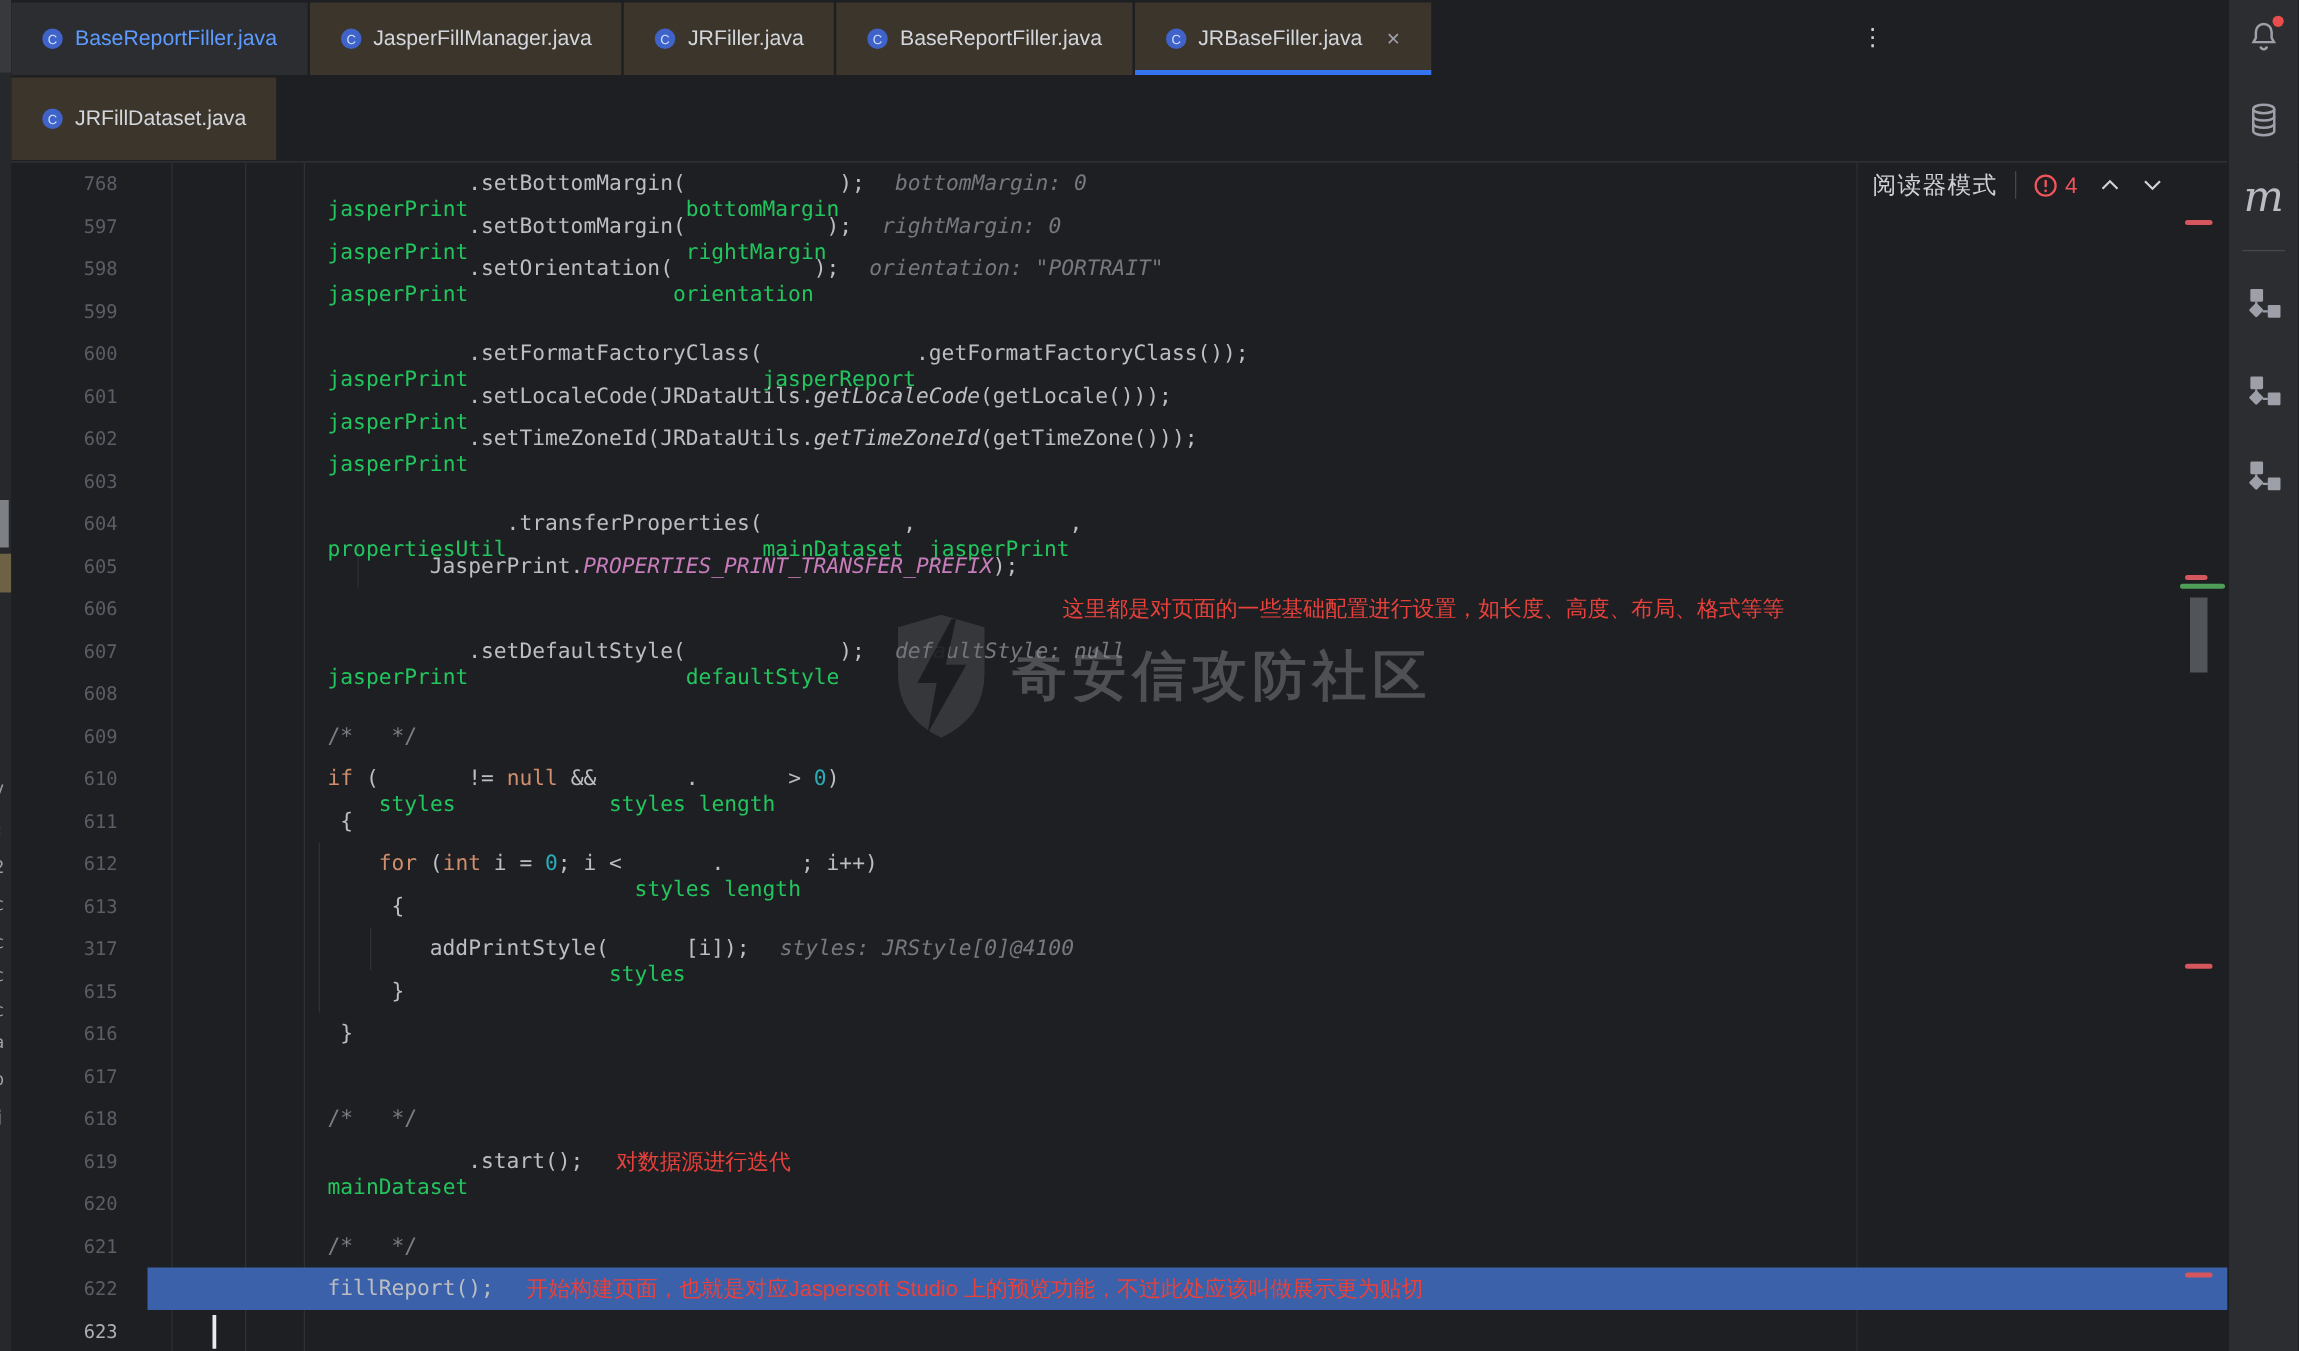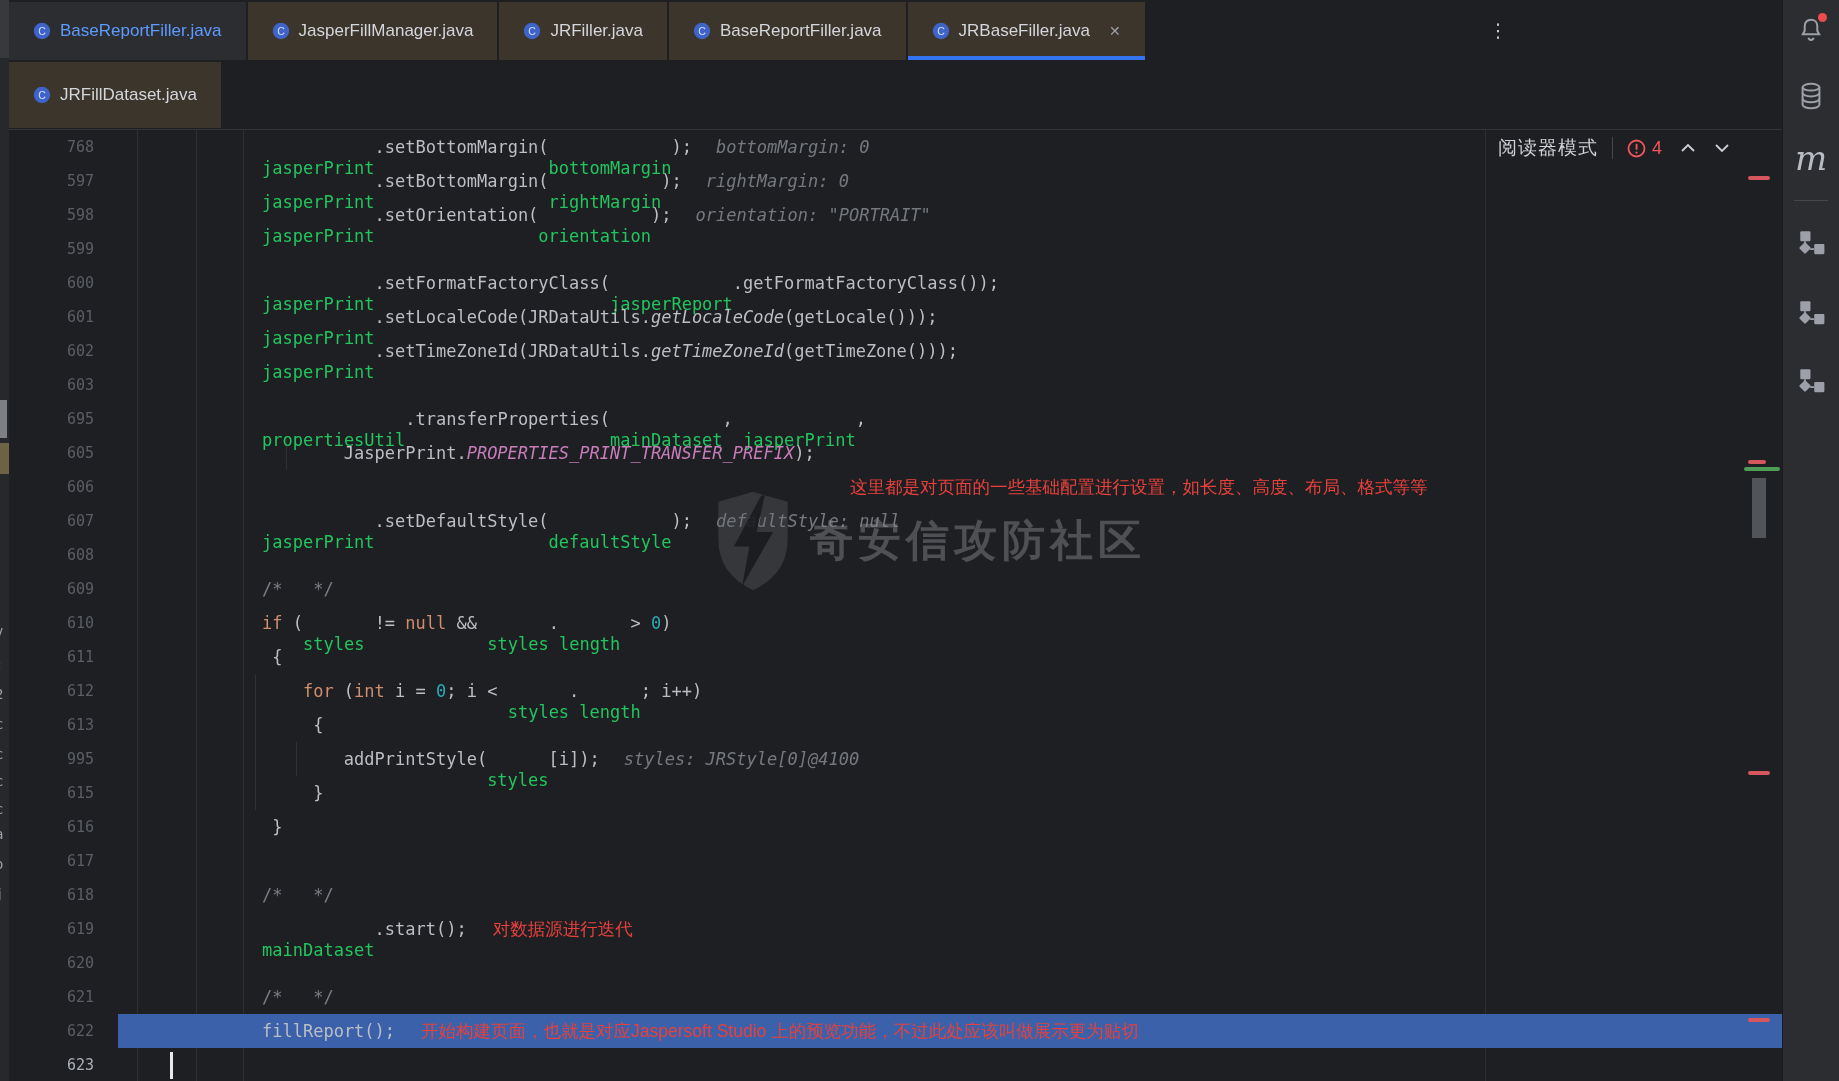--- a/index.html
+++ b/index.html
@@ -178,21 +178,21 @@
         </div>
         <div class="row">
           <span class="lnum">602</span>
           <span class="codewrap" style="margin-left: 150px;"><span class="sf">jasperPrint</span><span class="sp">.setTimeZoneId(JRDataUtils.</span><span class="smi">getTimeZoneId</span><span class="sp">(getTimeZone()));</span></span>
         </div>
         <div class="row">
           <span class="lnum">603</span>
           <span class="codewrap" style="margin-left: 150px;"></span>
         </div>
         <div class="row">
-          <span class="lnum">695</span>
+          <span class="lnum">604</span>
           <span class="codewrap" style="margin-left: 150px;"><span class="sf">propertiesUtil</span><span class="sp">.transferProperties(</span><span class="sf">mainDataset</span><span class="sp">, </span><span class="sf">jasperPrint</span><span class="sp">,</span></span>
         </div>
         <div class="row">
           <span class="lnum">605</span>
           <span class="codewrap" style="margin-left: 231.84px;"><span class="sp">JasperPrint.</span><span class="sfi">PROPERTIES_PRINT_TRANSFER_PREFIX</span><span class="sp">);</span></span>
         </div>
         <div class="row">
           <span class="lnum">606</span>
           <span class="codewrap" style="margin-left: 150px;"></span>
           <span class="note abs" style="left: 841px;">这里都是对页面的一些基础配置进行设置，如长度、高度、布局、格式等等</span>
@@ -219,21 +219,21 @@
         </div>
         <div class="row">
           <span class="lnum">612</span>
           <span class="codewrap" style="margin-left: 190.92px;"><span class="sk">for</span><span class="sp"> (</span><span class="sk">int</span><span class="sp"> i = </span><span class="sn">0</span><span class="sp">; i &lt; </span><span class="sf">styles</span><span class="sp">.</span><span class="sf">length</span><span class="sp">; i++)</span></span>
         </div>
         <div class="row">
           <span class="lnum">613</span>
           <span class="codewrap" style="margin-left: 201.15px;"><span class="sp">{</span></span>
         </div>
         <div class="row">
-          <span class="lnum">995</span>
+          <span class="lnum">317</span>
           <span class="codewrap" style="margin-left: 231.84px;"><span class="sp">addPrintStyle(</span><span class="sf">styles</span><span class="sp">[i]);</span><span class="hint">styles: JRStyle[0]@4100</span></span>
         </div>
         <div class="row">
           <span class="lnum">615</span>
           <span class="codewrap" style="margin-left: 201.15px;"><span class="sp">}</span></span>
         </div>
         <div class="row">
           <span class="lnum">616</span>
           <span class="codewrap" style="margin-left: 160.23px;"><span class="sp">}</span></span>
         </div>

